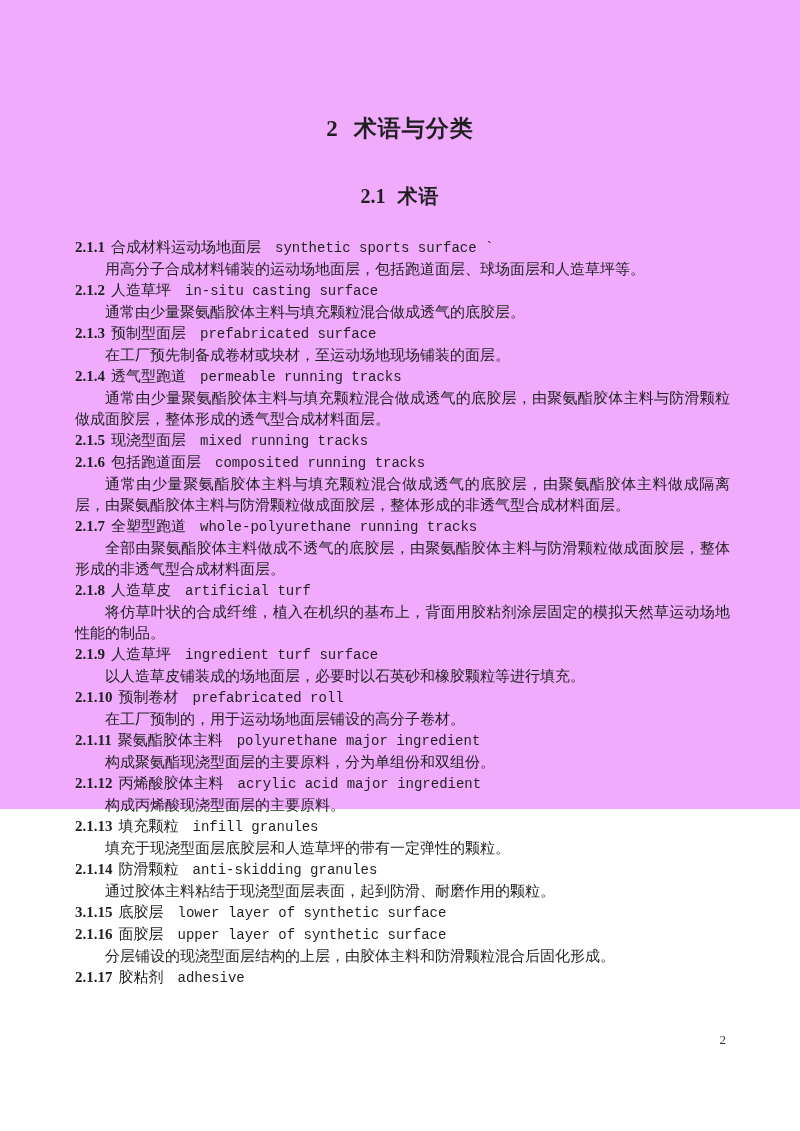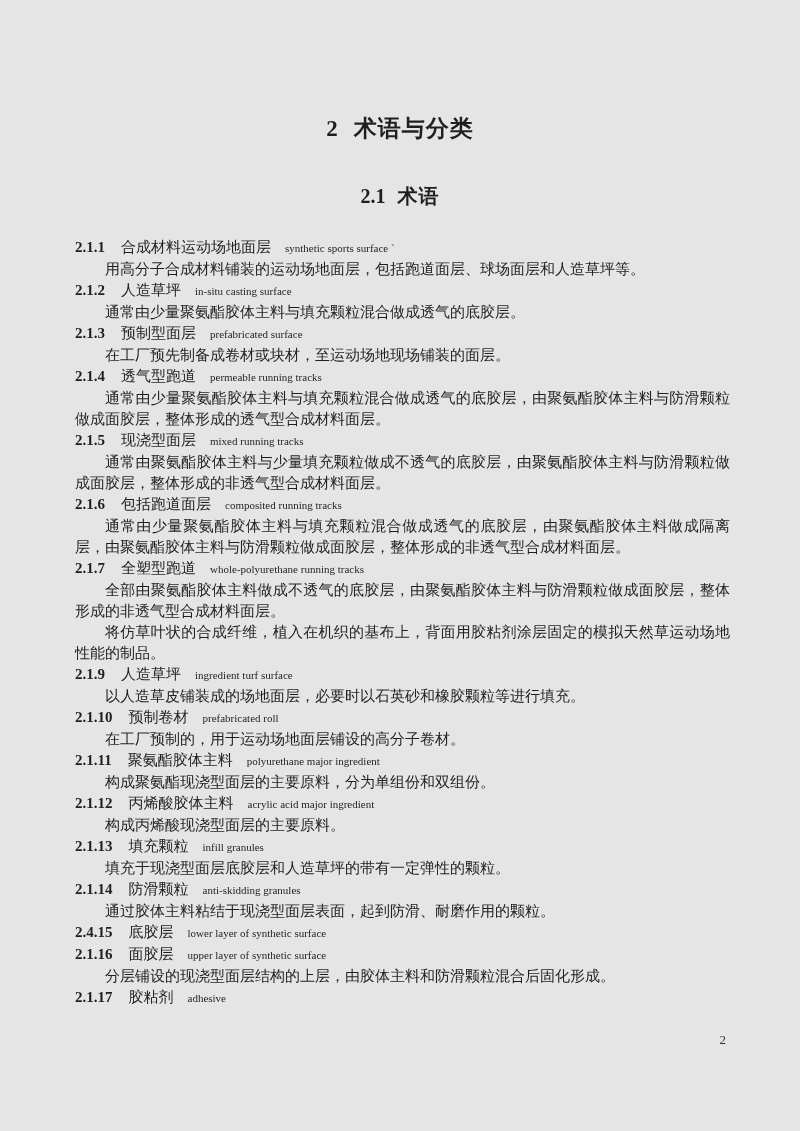--- a/index.html
+++ b/index.html
@@ -11,22 +11,22 @@
     width: 800px;
     height: 1131px;
     position: relative;
     font-family: "Liberation Serif", serif;
     color: #1f1f1f;
     overflow: hidden;
   }
   .page {
     position: relative;
     width: 800px;
-    height: 1131px;
-    background: #e5e5e5;
+    height: 809px;
+    background: #f0abfc;
   }
   .doc-title {
     margin: 0;
     padding-top: 116px;
     text-align: center;
     font-size: 23px;
     font-weight: bold;
     line-height: 1.1;
     letter-spacing: 1px;
   }
@@ -52,28 +52,28 @@
     font-size: 15px;
     line-height: 21px;
     text-align: justify;
   }
   .term-line {
     text-align: left;
   }
   .term-line .num {
     font-weight: bold;
     font-family: "Liberation Serif", serif;
-    margin-right: 16px;
+    margin-right: 6px;
   }
   .term-line .zh {
     margin-right: 14px;
   }
   .term-line .en {
-    font-family: Liberation Serif, serif;
-    font-size: 11px;
+    font-family: Liberation Mono, monospace;
+    font-size: 14px;
   }
   .def {
     margin: 0;
     text-indent: 2em;
     text-align: justify;
   }
   .page-number {
     position: absolute;
     top: 1032px;
     right: 74px;
@@ -120,38 +120,40 @@
     <div class="term-line">
       <span class="num">2.1.4</span><span class="zh">透气型跑道</span><span class="en">permeable running tracks</span>
     </div>
     <p class="def">通常由少量聚氨酯胶体主料与填充颗粒混合做成透气的底胶层，由聚氨酯胶体主料与防滑颗粒做成面胶层，整体形成的透气型合成材料面层。</p>
   </div>
 
   <div class="term">
     <div class="term-line">
       <span class="num">2.1.5</span><span class="zh">现浇型面层</span><span class="en">mixed running tracks</span>
     </div>
-    <p class="def">通常由聚氨酯胶体主料与少量填充颗粒做成不透气的底胶层，由聚氨酯胶体主料与防滑颗粒做成面胶层，整体形成的非透气型合成材料面层。</p>
   </div>
 
   <div class="term">
     <div class="term-line">
       <span class="num">2.1.6</span><span class="zh">包括跑道面层</span><span class="en">composited running tracks</span>
     </div>
     <p class="def">通常由少量聚氨酯胶体主料与填充颗粒混合做成透气的底胶层，由聚氨酯胶体主料做成隔离层，由聚氨酯胶体主料与防滑颗粒做成面胶层，整体形成的非透气型合成材料面层。</p>
   </div>
 
   <div class="term">
     <div class="term-line">
       <span class="num">2.1.7</span><span class="zh">全塑型跑道</span><span class="en">whole-polyurethane running tracks</span>
     </div>
     <p class="def">全部由聚氨酯胶体主料做成不透气的底胶层，由聚氨酯胶体主料与防滑颗粒做成面胶层，整体形成的非透气型合成材料面层。</p>
   </div>
 
   <div class="term">
+    <div class="term-line">
+      <span class="num">2.1.8</span><span class="zh">人造草皮</span><span class="en">artificial turf</span>
+    </div>
     <p class="def">将仿草叶状的合成纤维，植入在机织的基布上，背面用胶粘剂涂层固定的模拟天然草运动场地性能的制品。</p>
   </div>
 
   <div class="term">
     <div class="term-line">
       <span class="num">2.1.9</span><span class="zh">人造草坪</span><span class="en">ingredient turf surface</span>
     </div>
     <p class="def">以人造草皮铺装成的场地面层，必要时以石英砂和橡胶颗粒等进行填充。</p>
   </div>
 
@@ -185,21 +187,21 @@
 
   <div class="term">
     <div class="term-line">
       <span class="num">2.1.14</span><span class="zh">防滑颗粒</span><span class="en">anti-skidding granules</span>
     </div>
     <p class="def">通过胶体主料粘结于现浇型面层表面，起到防滑、耐磨作用的颗粒。</p>
   </div>
 
   <div class="term">
     <div class="term-line">
-      <span class="num">2.4.15</span><span class="zh">底胶层</span><span class="en">lower layer of synthetic surface</span>
+      <span class="num">3.1.15</span><span class="zh">底胶层</span><span class="en">lower layer of synthetic surface</span>
     </div>
   </div>
 
   <div class="term">
     <div class="term-line">
       <span class="num">2.1.16</span><span class="zh">面胶层</span><span class="en">upper layer of synthetic surface</span>
     </div>
     <p class="def">分层铺设的现浇型面层结构的上层，由胶体主料和防滑颗粒混合后固化形成。</p>
   </div>
 

